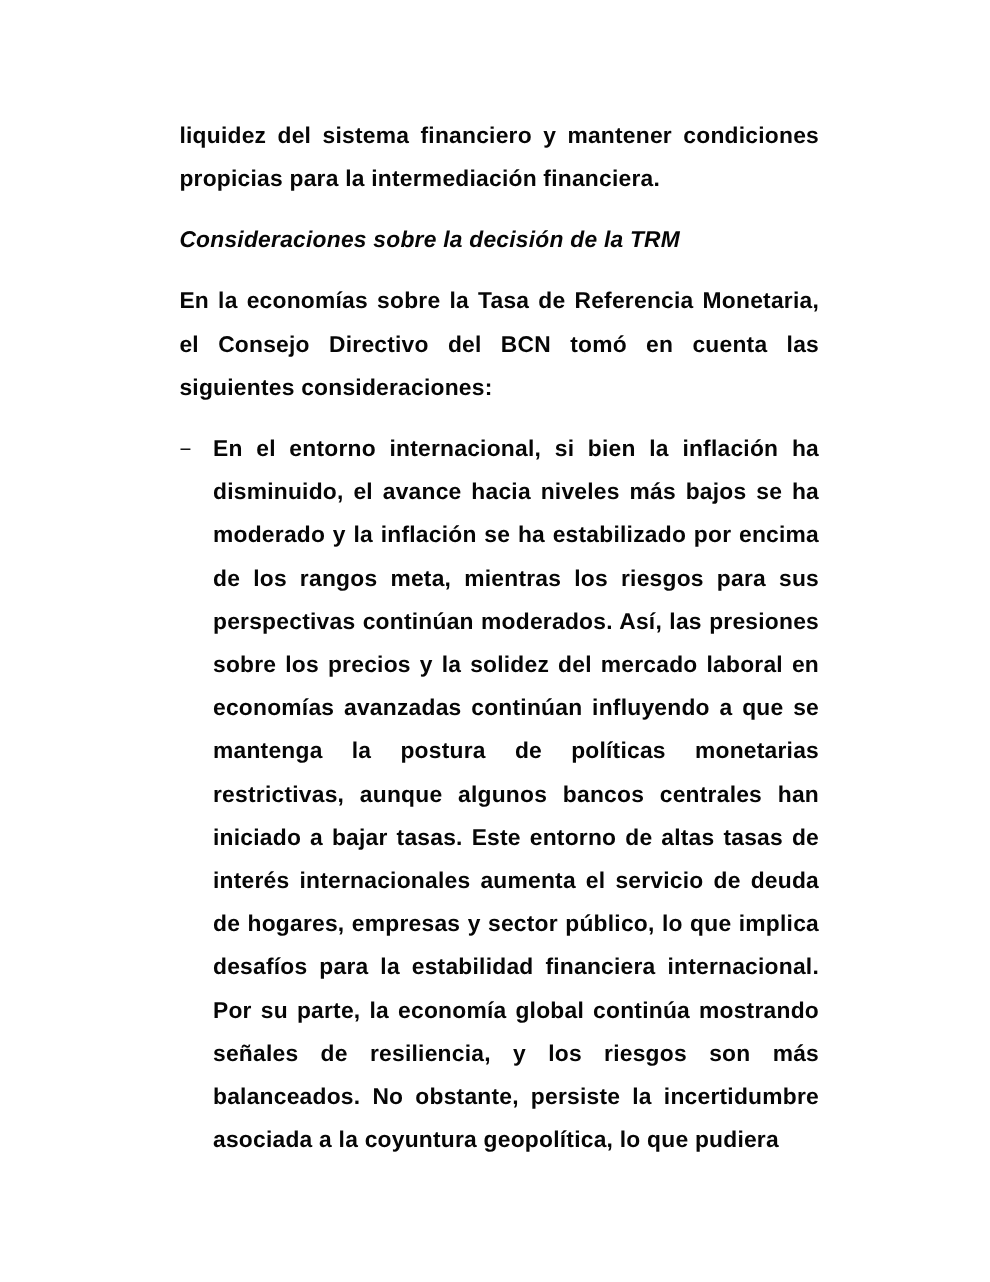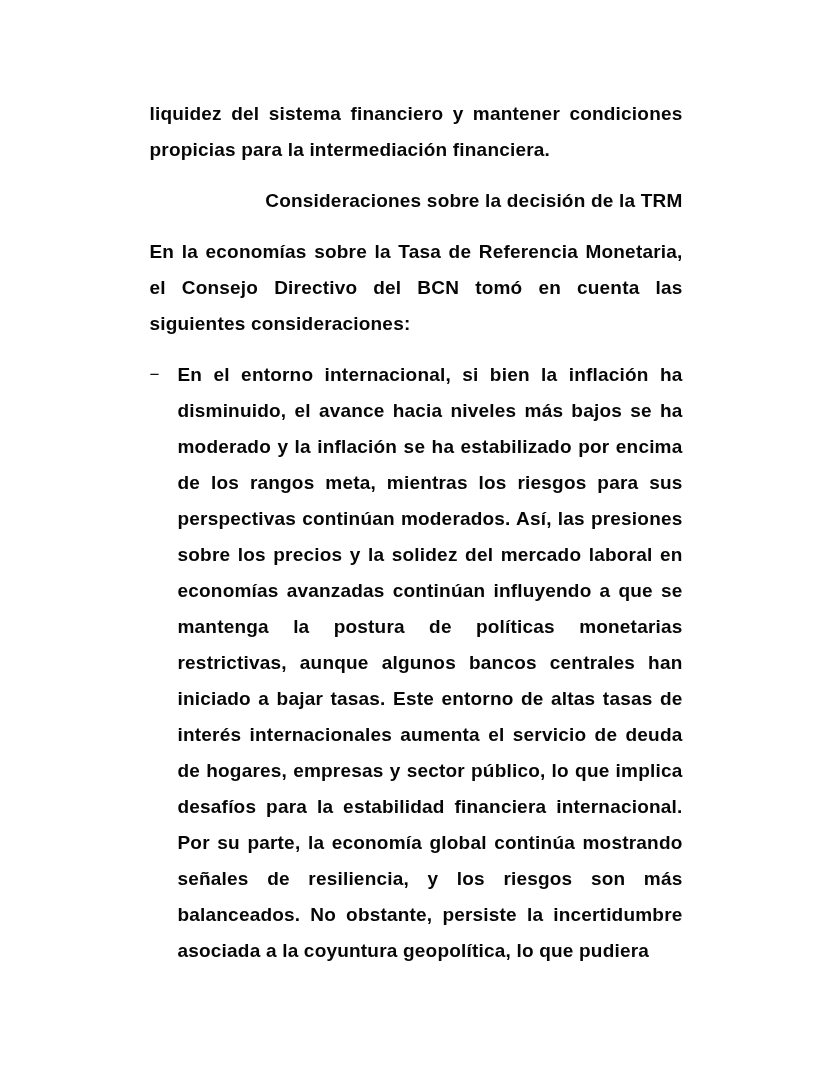--- a/index.html
+++ b/index.html
@@ -21,23 +21,24 @@
     color: #060606;
     font-size: 19px;
     line-height: 36px;
   }
   .para {
     text-align: justify;
     margin: 0 0 15px 0;
     letter-spacing: 0.2px;
   }
   .heading {
-    text-align: right;
+    text-align: left;
     margin: 0 0 15px 0;
     letter-spacing: 0.2px;
+    font-style: italic;
   }
   .bullet-item {
     position: relative;
     padding-left: 28px;
     text-align: justify;
     margin: 5px 0 0 0;
     letter-spacing: 0.2px;
   }
   .bullet-marker {
     position: absolute;

